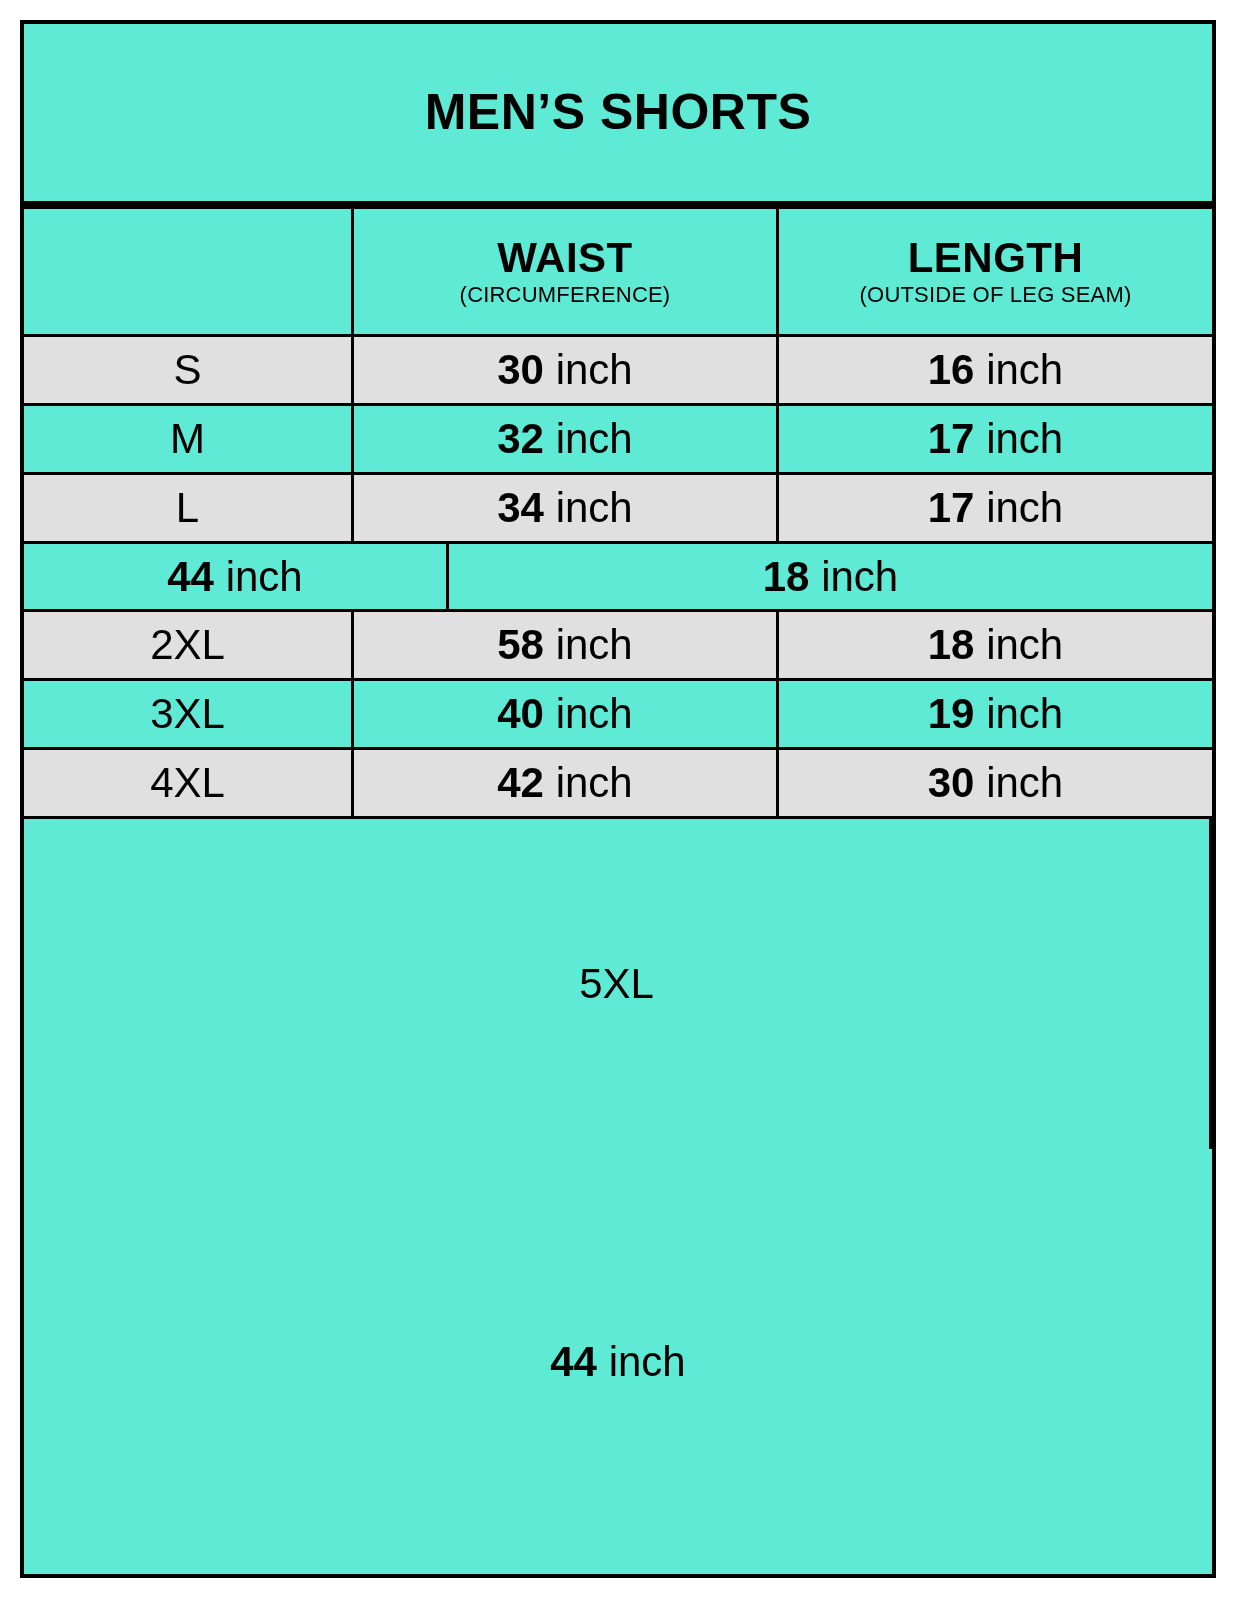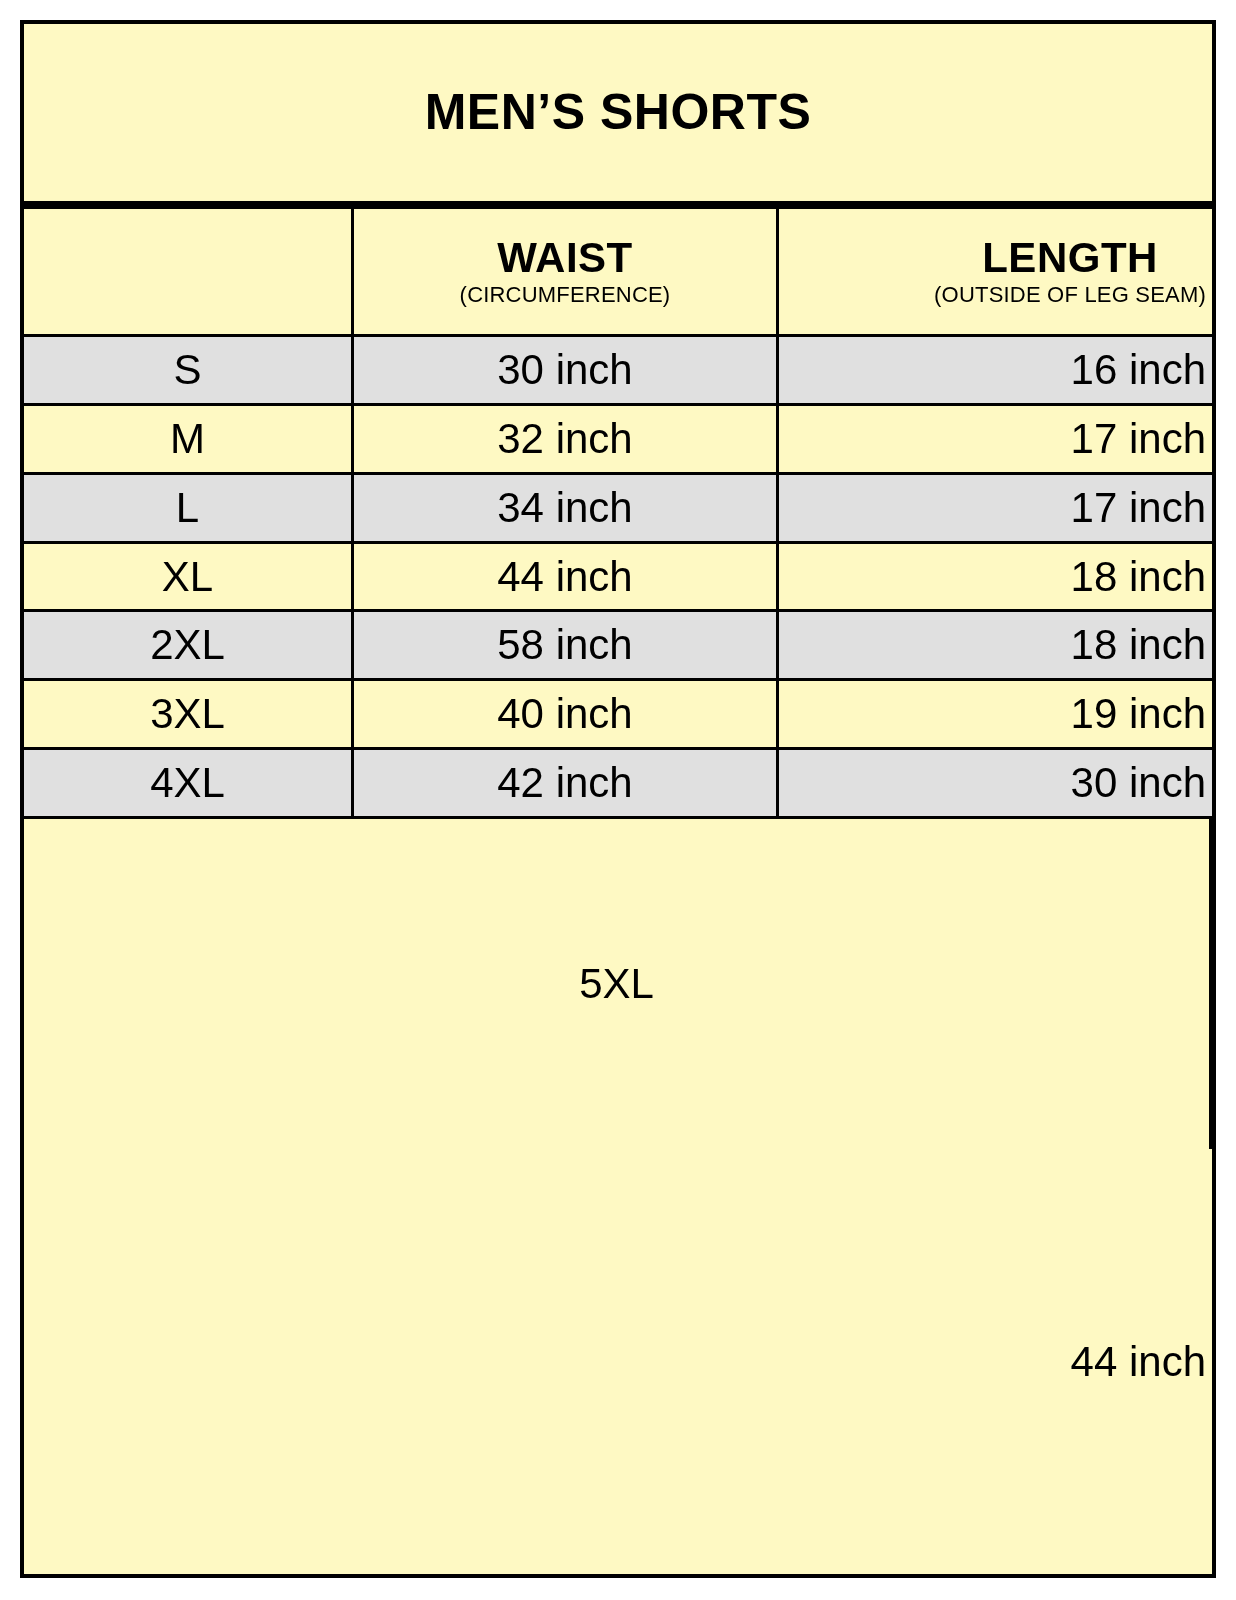--- a/index.html
+++ b/index.html
@@ -23,21 +23,21 @@
     padding: 20px 20px 22px 20px;
   }
 
   .chart {
     border: 4px solid #000000;
     box-sizing: border-box;
     width: 100%;
     height: 100%;
     display: flex;
     flex-direction: column;
-    background: #fef9c3;
+    background: #5eead4;
   }
 
   
   .title-block {
     flex: 0 0 185px;
     display: flex;
     flex-direction: column;
     align-items: center;
     justify-content: center;
     border-bottom: 8px solid #000000;
@@ -89,21 +89,20 @@
     display: flex;
     align-items: center;
     justify-content: center;
     box-sizing: border-box;
     border-right: 3px solid #000000;
     text-align: center;
     padding: 1px 6px;
   }
   .cell:last-child {
     border-right: none;
-    justify-content: flex-end;
   }
 
   .col-size   { flex: 0 0 330px; }
   .col-waist  { flex: 0 0 425px; }
   .col-length { flex: 1 1 auto; }
 
   
   .head-inner {
     display: flex;
     flex-direction: column;
@@ -127,21 +126,21 @@
   .size-label {
     font-size: 42px;
     font-weight: normal;
   }
   .measure {
     font-size: 42px;
     font-weight: normal;
     white-space: nowrap;
   }
   .measure b {
-    font-weight: normal;
+    font-weight: bold;
   }
 </style>
 </head>
 <body>
 
 <div class="page">
   <div class="chart">
 
     <div class="title-block">
       <div class="title-main">MEN’S SHORTS</div>
@@ -199,23 +198,20 @@
         </div>
         <div class="cell col-waist">
           <span class="measure"><b>34</b> <span>inch</span></span>
         </div>
         <div class="cell col-length">
           <span class="measure"><b>17</b> <span>inch</span></span>
         </div>
       </div>
 
       <div class="row">
-        <div class="cell col-size">
-          <span class="size-label">XL</span>
-        </div>
         <div class="cell col-waist">
           <span class="measure"><b>44</b> <span>inch</span></span>
         </div>
         <div class="cell col-length">
           <span class="measure"><b>18</b> <span>inch</span></span>
         </div>
       </div>
 
       <div class="row shaded">
         <div class="cell col-size">

